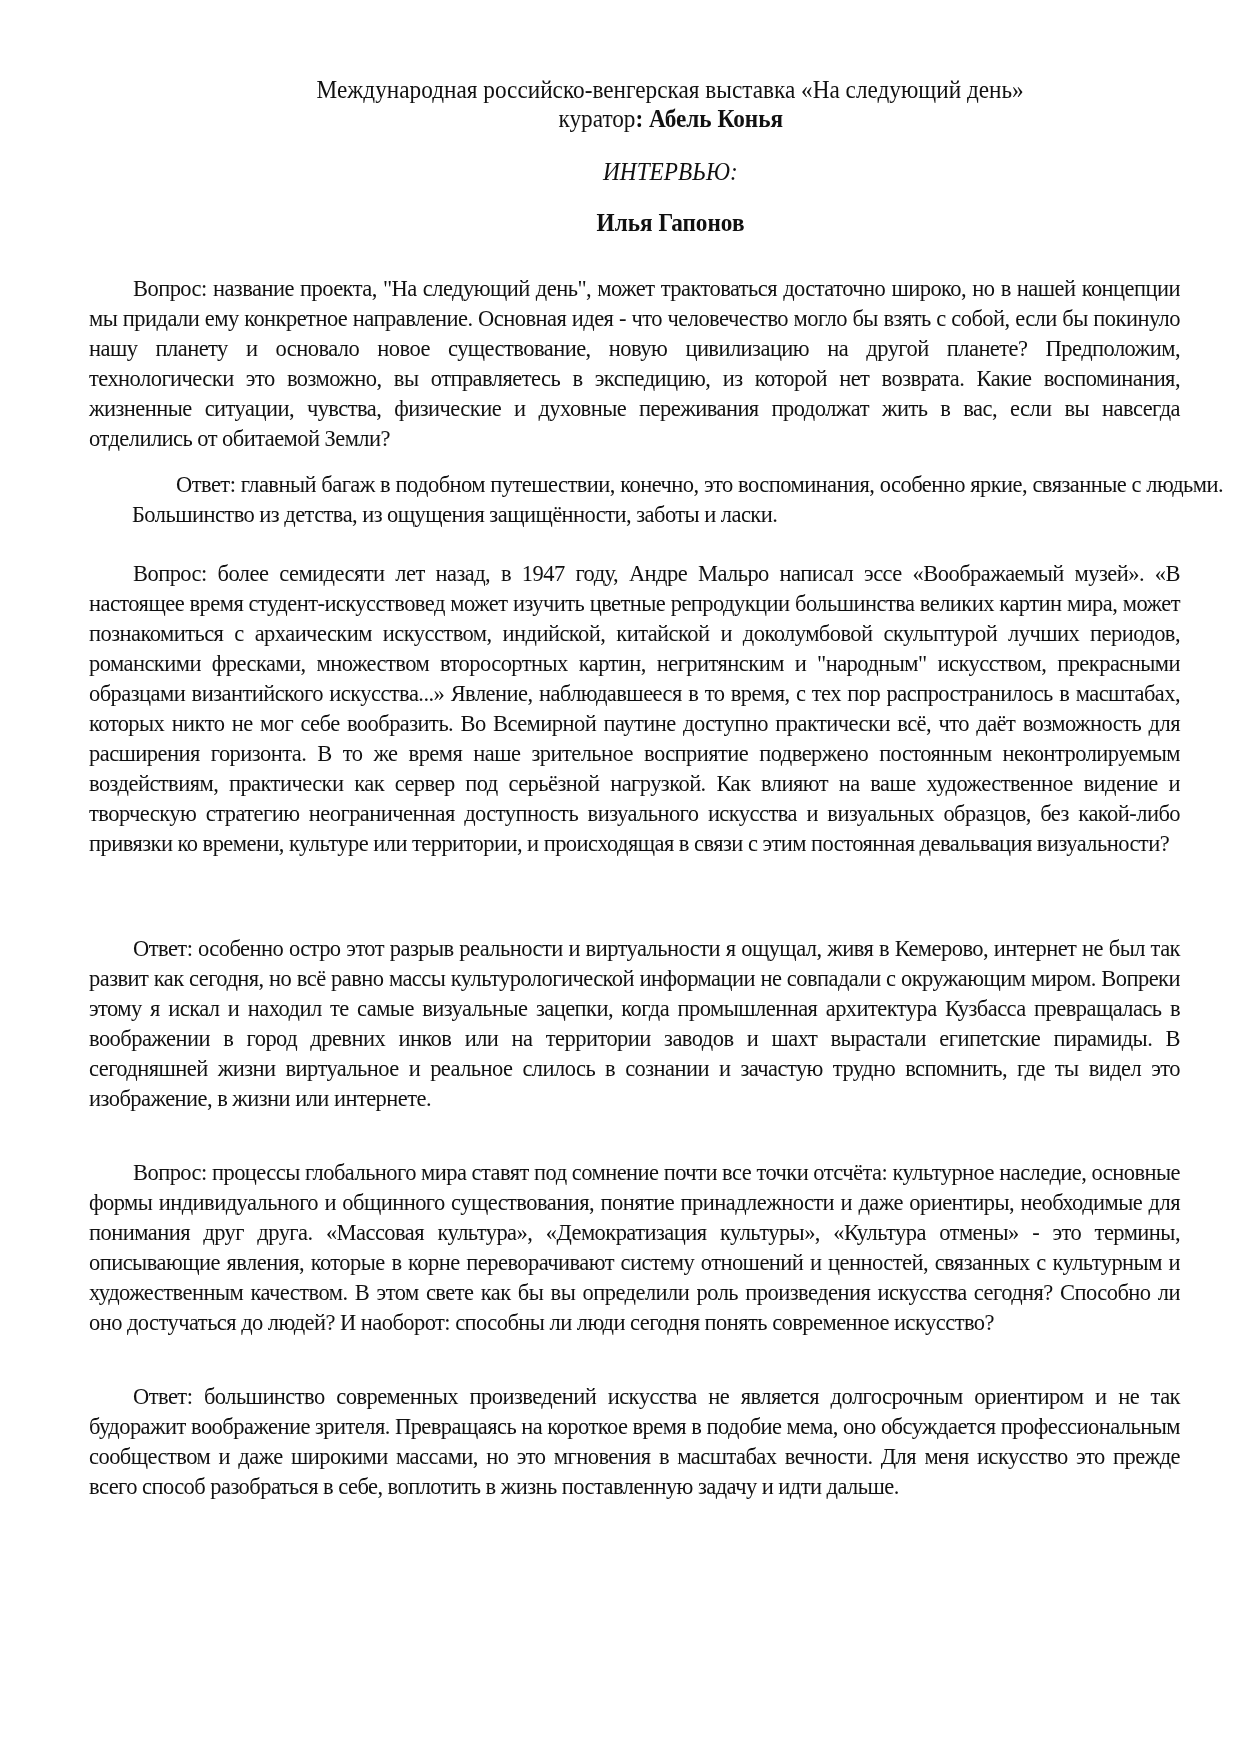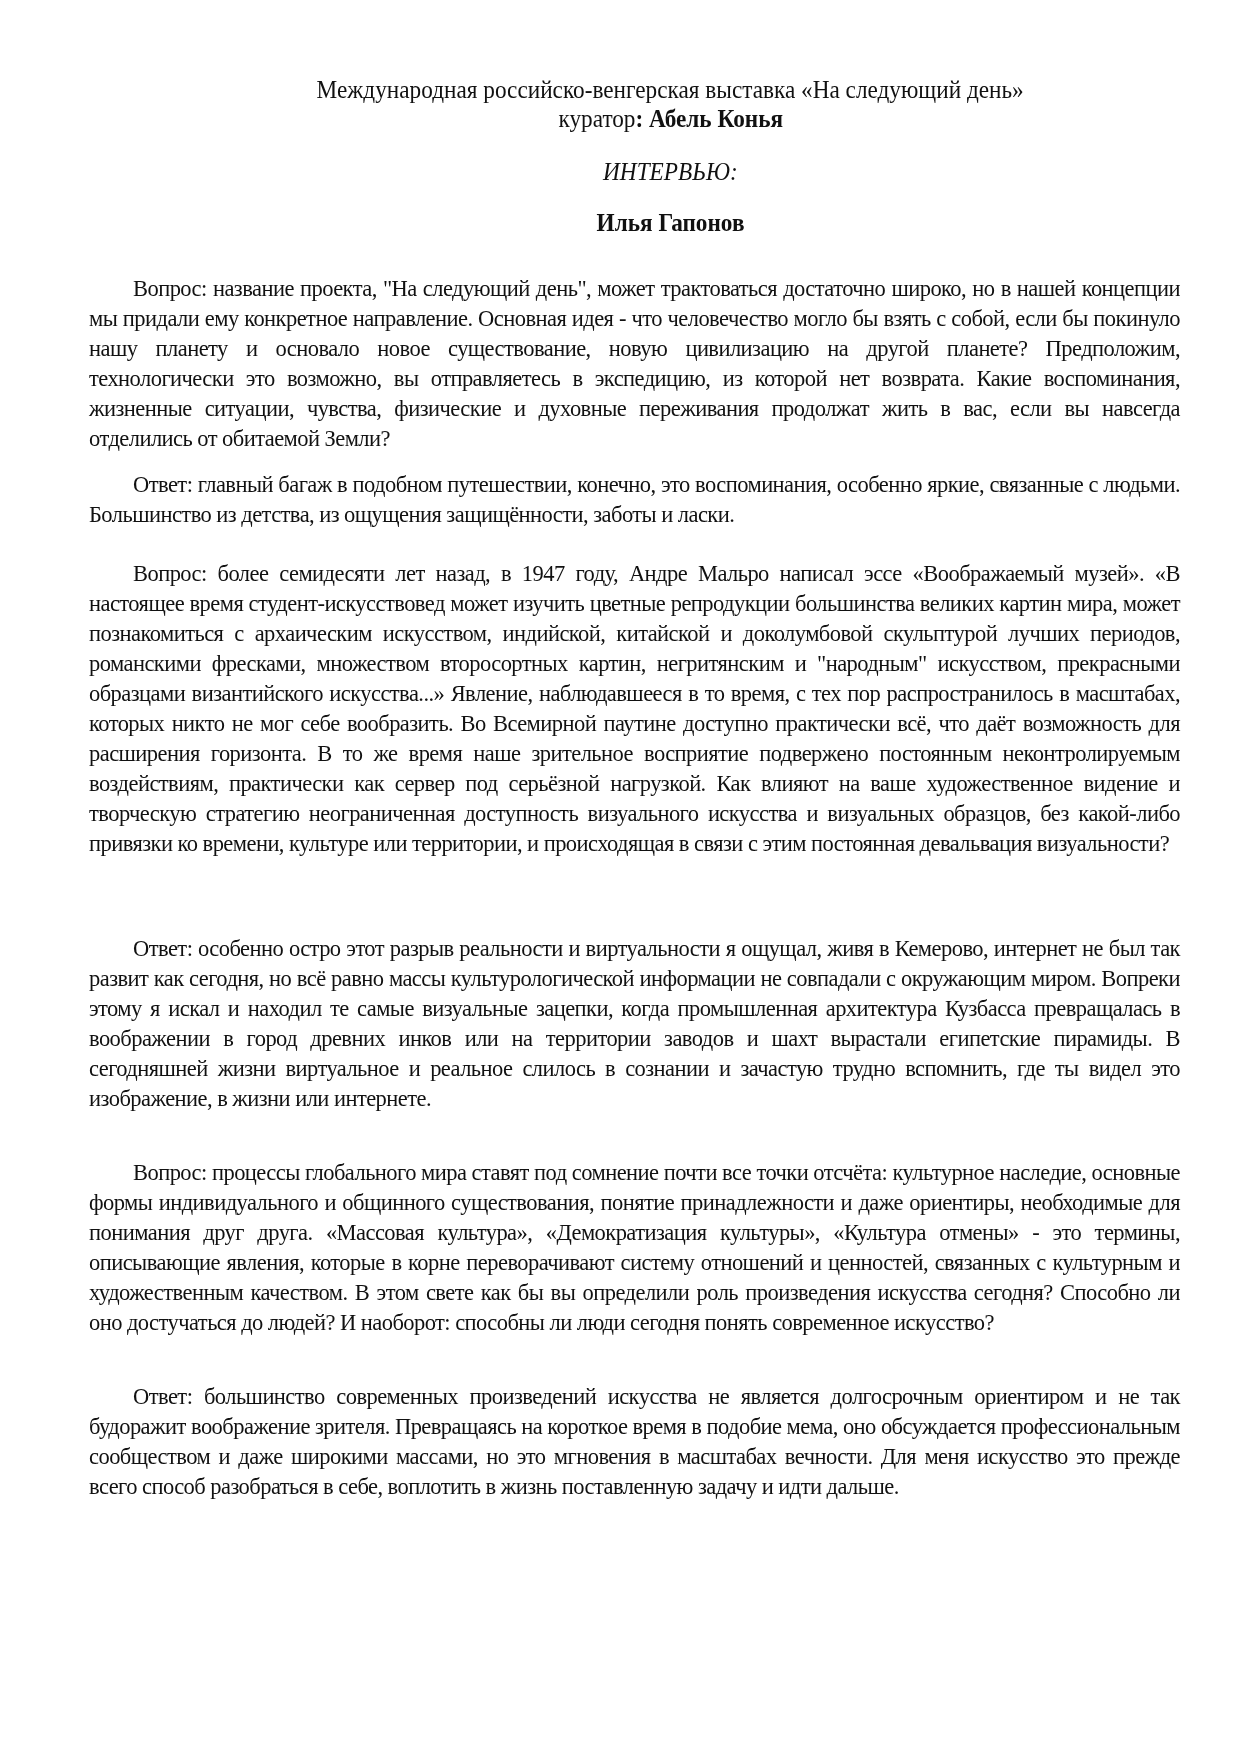--- a/index.html
+++ b/index.html
@@ -37,21 +37,21 @@
   </div>
 
   <div class="hdr" id="h4">
     <span class="inner">Илья Гапонов</span>
   </div>
 
   <div class="body" style="top:262px;">
     <p class="para"><span class="lbl">Вопрос:</span><span> название проекта, "На следующий день", может трактоваться достаточно широко, но в нашей концепции мы придали ему конкретное направление. Основная идея - что человечество могло бы взять  с собой, если бы покинуло нашу планету и основало новое существование, новую цивилизацию на другой планете? Предположим, технологически это возможно, вы отправляетесь в экспедицию, из которой нет возврата. Какие воспоминания, жизненные ситуации, чувства, физические и духовные переживания продолжат жить в вас, если вы навсегда отделились от обитаемой Земли?</span></p>
   </div>
 
-  <div class="body" style="top:458px;">
+  <div class="body" style="top:458px;margin-left:43px;">
     <p class="para"><span class="lbl">Ответ:</span><span> главный багаж в подобном путешествии, конечно, это воспоминания, особенно яркие, связанные с людьми. Большинство из детства, из ощущения защищённости, заботы и ласки.</span></p>
   </div>
 
   <div class="body" style="top:547px;">
     <p class="para"><span class="lbl">Вопрос:</span><span> более семидесяти лет назад, в 1947 году, Андре Мальро написал эссе «Воображаемый музей». «В настоящее время студент-искусствовед может изучить цветные репродукции большинства великих картин мира, может познакомиться с архаическим искусством, индийской, китайской и доколумбовой скульптурой лучших периодов, романскими фресками, множеством второсортных картин, негритянским и "народным" искусством, прекрасными образцами византийского искусства...» Явление, наблюдавшееся в то время, с тех пор распространилось в масштабах, которых никто не мог себе вообразить. Во Всемирной паутине доступно практически всё, что даёт возможность для расширения горизонта. В то же время наше зрительное восприятие подвержено постоянным неконтролируемым воздействиям, практически как сервер под серьёзной нагрузкой. Как влияют на ваше художественное видение и творческую стратегию неограниченная доступность визуального искусства и визуальных образцов, без какой-либо привязки ко времени, культуре или территории, и происходящая в связи с этим постоянная девальвация визуальности?</span></p>
   </div>
 
   <div class="body" style="top:922px;">
     <p class="para"><span class="lbl">Ответ:</span><span> особенно остро этот разрыв реальности и виртуальности я ощущал, живя в Кемерово, интернет не был так развит как сегодня, но всё равно массы культурологической информации не совпадали с окружающим миром. Вопреки этому я искал и находил те самые визуальные зацепки, когда промышленная архитектура Кузбасса превращалась в воображении в город древних инков или на территории заводов и шахт вырастали египетские пирамиды. В сегодняшней жизни виртуальное и реальное слилось в сознании и зачастую трудно вспомнить, где ты видел это изображение, в жизни или интернете.</span></p>
   </div>

